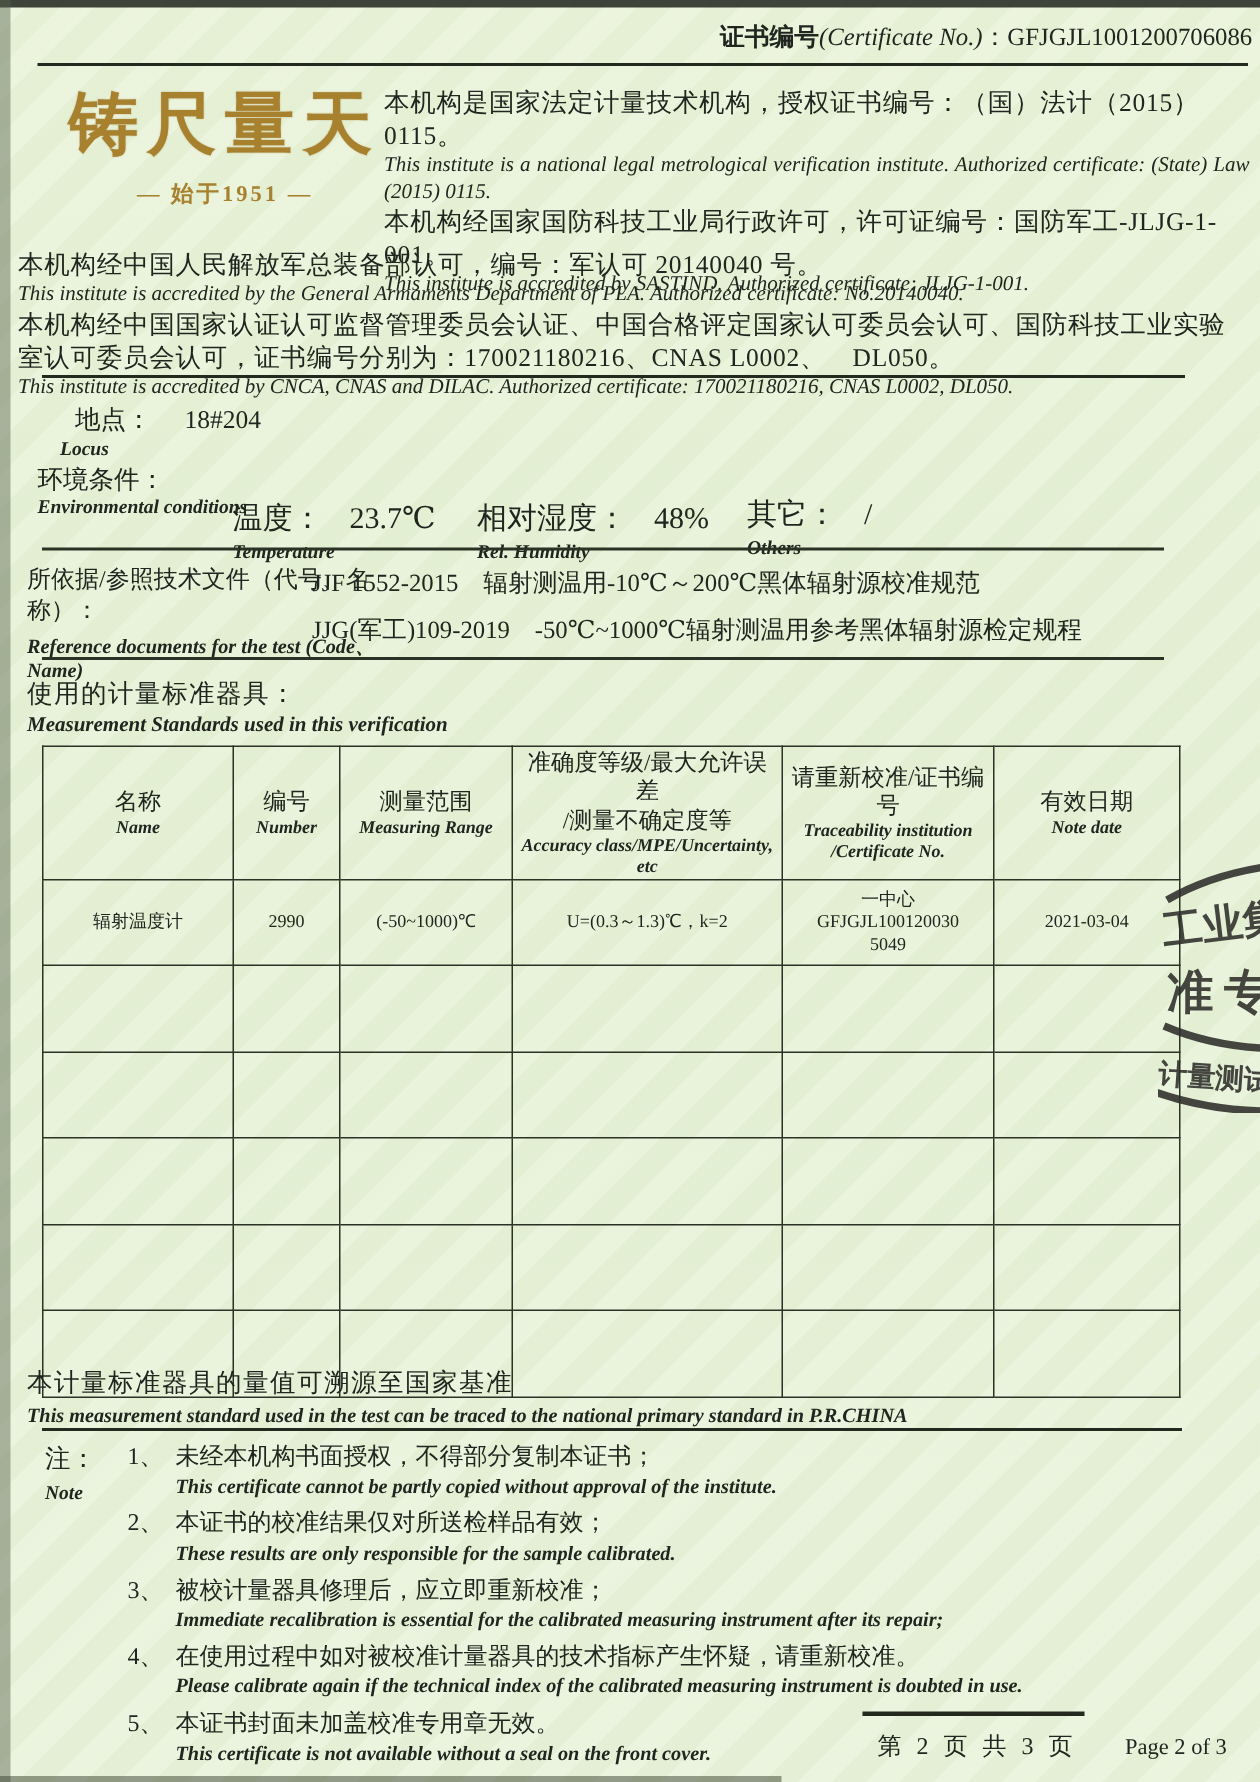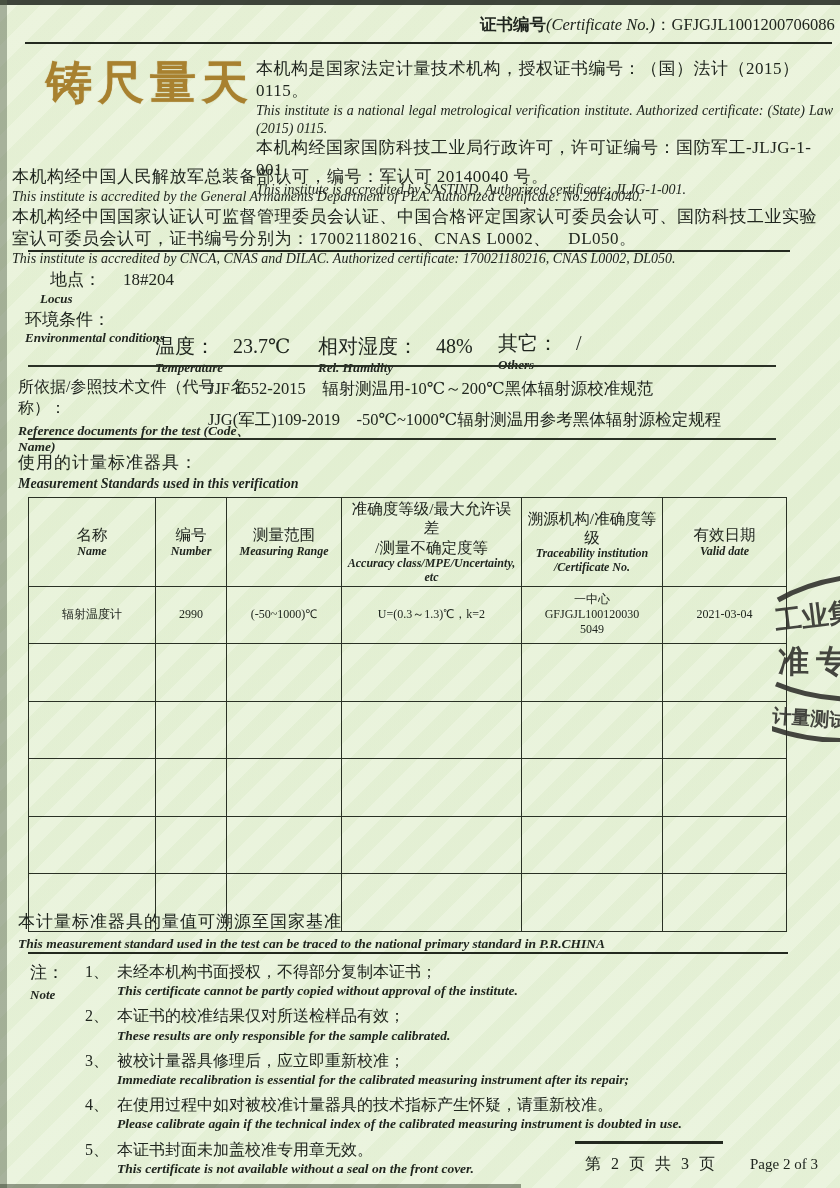--- a/index.html
+++ b/index.html
@@ -103,20 +103,21 @@
   <div class="edge-left"></div>
   <div class="edge-bottom"></div>
 
   <div class="abs cert-row">
     <span class="lbl-zh">证书编号</span><span class="lbl-en">(Certificate No.)</span><span>：</span><span>GFJGJL1001200706086</span>
   </div>
   <div class="hr" style="left:25px;top:42px;width:807px;"></div>
 
   <div class="abs logo">
     <div class="logo-title">铸尺量天</div>
+    <div class="logo-sub">— 始于1951 —</div>
   </div>
 
   <div class="abs acc-right">
     <div class="zh">本机构是国家法定计量技术机构，授权证书编号：（国）法计（2015）0115。</div>
     <div class="en">This institute is a national legal metrological verification institute.    Authorized certificate: (State) Law (2015) 0115.</div>
     <div class="zh">本机构经国家国防科技工业局行政许可，许可证编号：国防军工-JLJG-1-001。</div>
     <div class="en">This institute is accredited by SASTIND. Authorized certificate: JLJG-1-001.</div>
   </div>
 
   <div class="abs acc-full">
@@ -188,27 +189,27 @@
       <th>
         <div class="th-zh">测量范围</div>
         <div class="th-en">Measuring Range</div>
       </th>
       <th>
         <div class="th-zh">准确度等级/最大允许误差</div>
         <div class="th-zh">/测量不确定度等</div>
         <div class="th-en">Accuracy class/MPE/Uncertainty, etc</div>
       </th>
       <th>
-        <div class="th-zh">溯源机构/准确度等级</div>
+        <div class="th-zh">请重新校准/证书编号</div>
         <div class="th-en">Traceability institution</div>
         <div class="th-en">/Certificate No.</div>
       </th>
       <th>
         <div class="th-zh">有效日期</div>
-        <div class="th-en">Valid date</div>
+        <div class="th-en">Note date</div>
       </th>
     </tr>
     <tr class="body-row">
       <td class="td-val">辐射温度计</td>
       <td class="td-val">2990</td>
       <td class="td-val">(-50~1000)℃</td>
       <td class="td-val">U=(0.3～1.3)℃，k=2</td>
       <td class="td-val">
         <div>一中心</div>
         <div>GFJGJL100120030</div>

